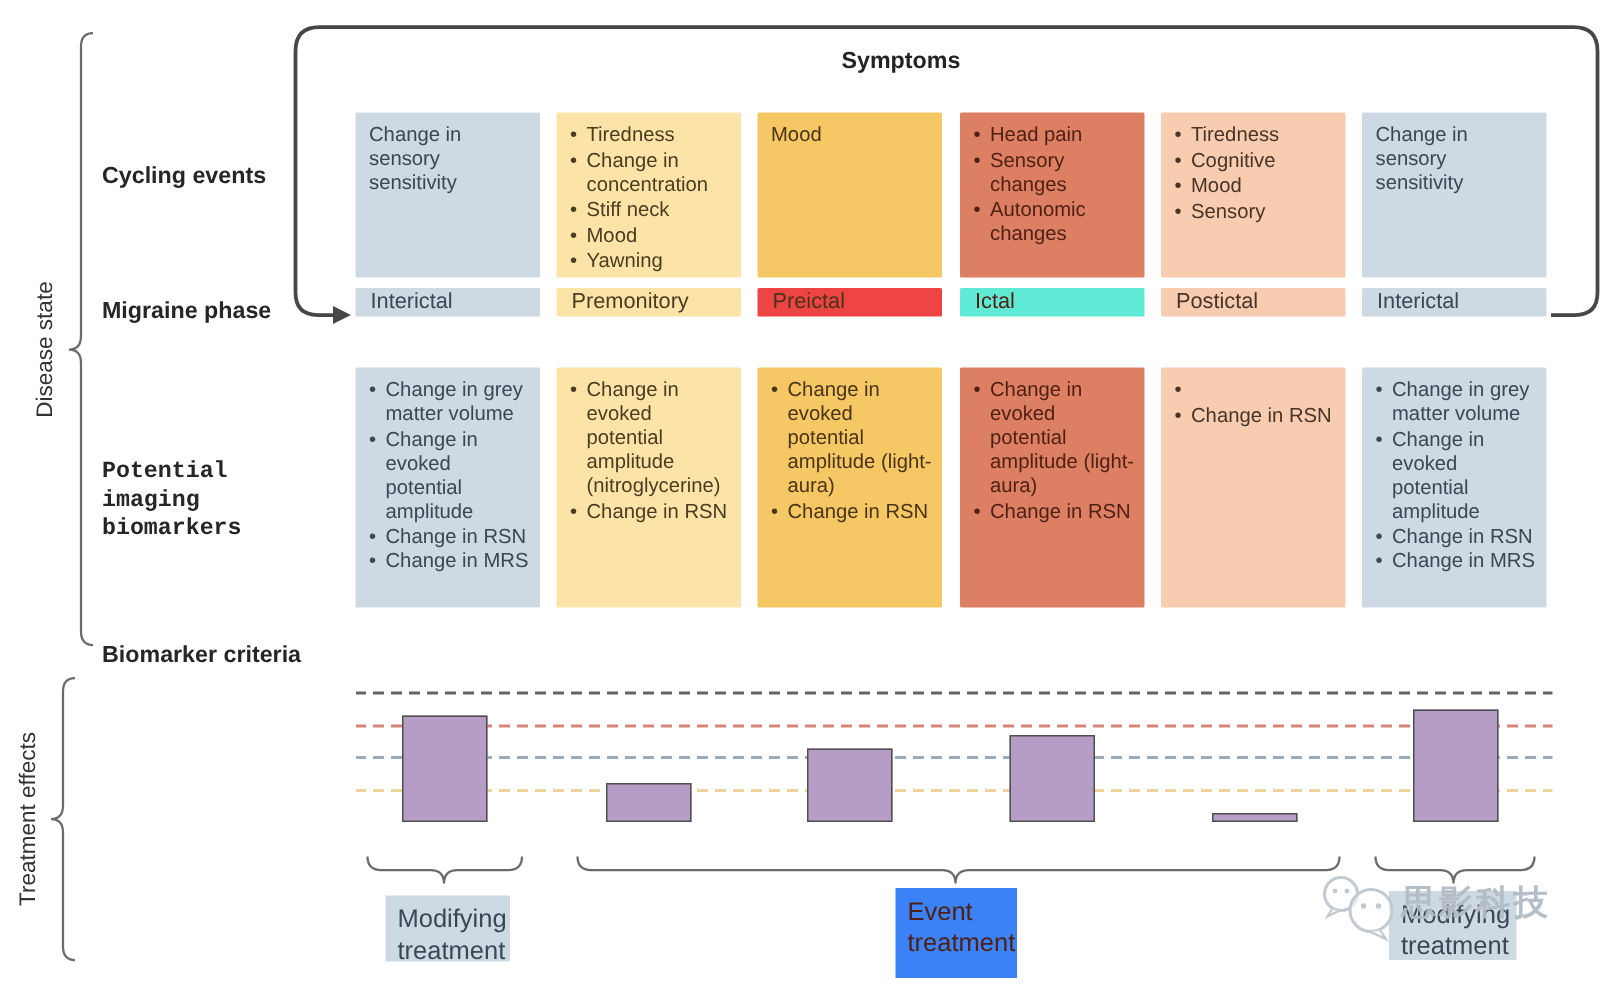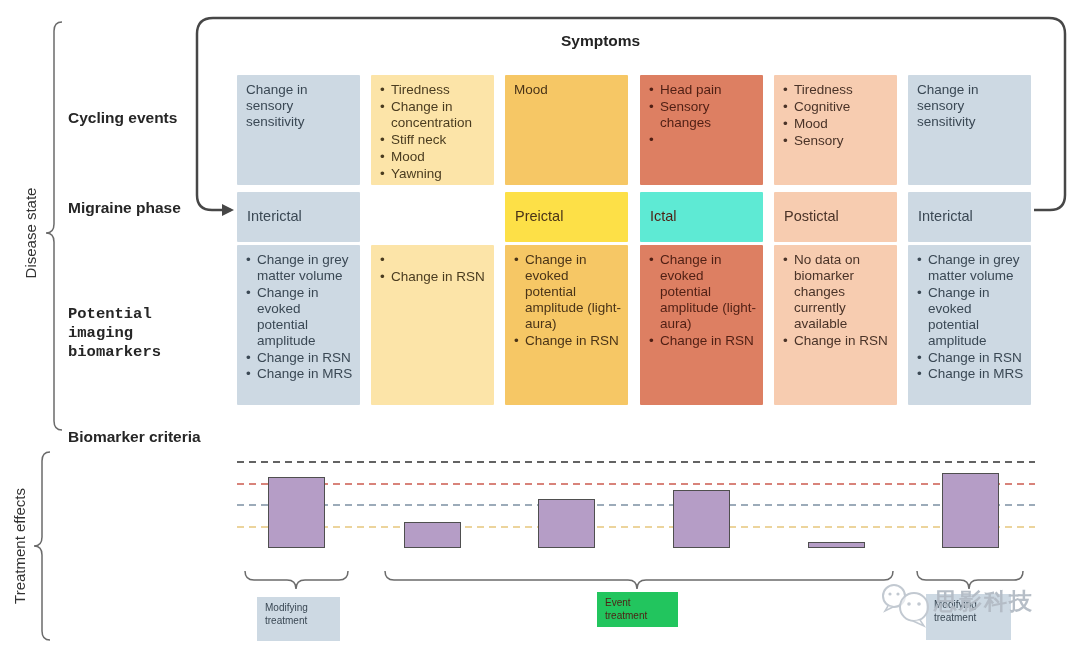--- a/index.html
+++ b/index.html
@@ -9,28 +9,28 @@
   .title{position:absolute;top:32px;left:561px;width:140px;
          font-size:15.5px;font-weight:bold;color:#232323;}
   .rowlabel{position:absolute;font-size:15.5px;font-weight:bold;color:#262626;line-height:1.22;}
   .vwrap{position:absolute;width:0;height:0;}
   .vlabel{position:absolute;transform:translate(-50%,-50%) rotate(-90deg);white-space:nowrap;
           font-size:15px;color:#333;}
   .box{position:absolute;width:123px;box-sizing:border-box;border-radius:1px;
        font-size:13.5px;line-height:1.18;padding:7px 6px 6px 9px;}
   .sym{top:75px;height:110px;}
   .bio{top:245px;height:160px;}
-  .phase{top:192px;height:50px;display:flex;align-items:center;padding:0 6px 0 10px;font-size:14.5px;}
+  .phase{top:192px;height:19px;display:flex;align-items:center;padding:0 6px 0 10px;font-size:14.5px;}
   .li{display:flex;margin-bottom:1px;}
   .dot{width:11px;flex-shrink:0;}
   .chart{position:absolute;left:237px;top:450px;width:798px;height:98px;}
   .crit-line{position:absolute;left:0;right:0;height:2px;z-index:1;}
   .crit-bar{position:absolute;bottom:0;width:57px;border:1.5px solid #4f4f4f;box-sizing:border-box;z-index:2;}
   .axis{position:absolute;left:0;top:0;}
-  .treat{position:absolute;box-sizing:border-box;font-size:10px;line-height:1.25;padding:5px 8px;}
+  .treat{position:absolute;box-sizing:border-box;font-size:17px;line-height:1.25;padding:5px 8px;}
   .watermark{position:absolute;left:876px;top:578px;width:204px;height:56px;z-index:5;pointer-events:none;}
   .wm-text{position:absolute;left:58px;top:8px;font-size:23px;font-weight:600;letter-spacing:2px;
            color:rgba(178,186,196,0.95);white-space:nowrap;}
 </style>
 </head>
 <body>
 
 <div class="canvas">
 
   <svg class="overlay">
@@ -97,20 +97,21 @@
       <div class="li">
         <span class="dot">•</span>
         <span>Head pain</span>
       </div>
       <div class="li">
         <span class="dot">•</span>
         <span>Sensory changes</span>
       </div>
       <div class="li">
         <span class="dot">•</span>
+        <span>Autonomic changes</span>
       </div>
     </div>
   <div class="box sym" style="left: 774px; background: rgb(247, 204, 176); color: rgb(74, 51, 40);">
       <div class="li">
         <span class="dot">•</span>
         <span>Tiredness</span>
       </div>
       <div class="li">
         <span class="dot">•</span>
         <span>Cognitive</span>
@@ -126,21 +127,24 @@
     </div>
   <div class="box sym" style="left: 908px; background: rgb(205, 217, 227); color: rgb(58, 72, 84);">
       <div class="li">
         <span>Change in sensory sensitivity</span>
       </div>
     </div>
 
   <div class="box phase" style="left: 237px; background: rgb(205, 217, 227); color: rgb(58, 72, 84);">
       <span>Interictal</span>
     </div>
-  <div class="box phase" style="left: 505px; background: #fde047; color: rgb(74, 52, 24);">
+  <div class="box phase" style="left: 371px; background: rgb(252, 228, 168); color: rgb(74, 60, 32);">
+      <span>Premonitory</span>
+    </div>
+  <div class="box phase" style="left: 505px; background: #ef4444; color: rgb(74, 52, 24);">
       <span>Preictal</span>
     </div>
   <div class="box phase" style="left: 640px; background: #5eead4; color: rgb(79, 31, 20);">
       <span>Ictal</span>
     </div>
   <div class="box phase" style="left: 774px; background: rgb(247, 204, 176); color: rgb(74, 51, 40);">
       <span>Postictal</span>
     </div>
   <div class="box phase" style="left: 908px; background: rgb(205, 217, 227); color: rgb(58, 72, 84);">
       <span>Interictal</span>
@@ -160,20 +164,21 @@
         <span>Change in RSN</span>
       </div>
       <div class="li">
         <span class="dot">•</span>
         <span>Change in MRS</span>
       </div>
     </div>
   <div class="box bio" style="left: 371px; background: rgb(252, 228, 168); color: rgb(74, 60, 32);">
       <div class="li">
         <span class="dot">•</span>
+        <span>Change in evoked potential amplitude (nitroglycerine)</span>
       </div>
       <div class="li">
         <span class="dot">•</span>
         <span>Change in RSN</span>
       </div>
     </div>
   <div class="box bio" style="left: 505px; background: rgb(246, 199, 101); color: rgb(74, 52, 24);">
       <div class="li">
         <span class="dot">•</span>
         <span>Change in evoked potential amplitude (light-aura)</span>
@@ -189,21 +194,20 @@
         <span>Change in evoked potential amplitude (light-aura)</span>
       </div>
       <div class="li">
         <span class="dot">•</span>
         <span>Change in RSN</span>
       </div>
     </div>
   <div class="box bio" style="left: 774px; background: rgb(247, 204, 176); color: rgb(74, 51, 40);">
       <div class="li">
         <span class="dot">•</span>
-        <span>No data on biomarker changes currently available</span>
       </div>
       <div class="li">
         <span class="dot">•</span>
         <span>Change in RSN</span>
       </div>
     </div>
   <div class="box bio" style="left: 908px; background: rgb(205, 217, 227); color: rgb(58, 72, 84);">
       <div class="li">
         <span class="dot">•</span>
         <span>Change in grey matter volume</span>
@@ -230,21 +234,21 @@
       <div class="crit-line" style="top: 75.5px; background-image: repeating-linear-gradient(to right, rgb(236, 212, 156) 0px, rgb(236, 212, 156) 7px, transparent 7px, transparent 12px);"></div>
       <div class="crit-bar" style="left: 30.5px; height: 70.95px; background: rgb(181, 157, 198); border-color: rgb(79, 79, 79);"></div>
       <div class="crit-bar" style="left: 166.5px; height: 25.8px; background: rgb(181, 157, 198); border-color: rgb(79, 79, 79);"></div>
       <div class="crit-bar" style="left: 300.5px; height: 49.45px; background: rgb(181, 157, 198); border-color: rgb(79, 79, 79);"></div>
       <div class="crit-bar" style="left: 435.5px; height: 58.05px; background: rgb(181, 157, 198); border-color: rgb(79, 79, 79);"></div>
       <div class="crit-bar" style="left: 570.5px; height: 6.45px; background: rgb(181, 157, 198); border-color: rgb(79, 79, 79);"></div>
       <div class="crit-bar" style="left: 704.5px; height: 75.25px; background: rgb(181, 157, 198); border-color: rgb(79, 79, 79);"></div>
     </div>
 
   <div class="treat" style="left: 257px; top: 597px; width: 83px; height: 44px; background: rgb(205, 217, 227); color: rgb(58, 72, 84);"><span>Modifying treatment</span></div>
-  <div class="treat" style="left: 597px; top: 592px; width: 81px; height: 35px; background: #22c55e; color: rgb(79, 31, 20);"><span>Event treatment</span></div>
+  <div class="treat" style="left: 597px; top: 592px; width: 81px; height: 60px; background: #3b82f6; color: rgb(79, 31, 20);"><span>Event treatment</span></div>
   <div class="treat" style="left: 926px; top: 594px; width: 85px; height: 46px; background: rgb(205, 217, 227); color: rgb(58, 72, 84);"><span>Modifying treatment</span></div>
 
   <div class="watermark">
     <svg width="58" height="50" style="position:absolute;left:0;top:2px;">
       <circle cx="18" cy="16" r="11" fill="rgba(255,255,255,0.6)" stroke="#c2c9d1" stroke-width="2"></circle>
       <circle cx="14" cy="14" r="1.6" fill="#c2c9d1"></circle>
       <circle cx="22" cy="14" r="1.6" fill="#c2c9d1"></circle>
       <path d="M 12 26 L 9 31 L 17 27" fill="rgba(255,255,255,0.6)" stroke="#c2c9d1" stroke-width="1.5"></path>
       <circle cx="38" cy="27" r="14" fill="rgba(255,255,255,0.6)" stroke="#c2c9d1" stroke-width="2"></circle>
       <circle cx="33" cy="24" r="1.8" fill="#c2c9d1"></circle>

